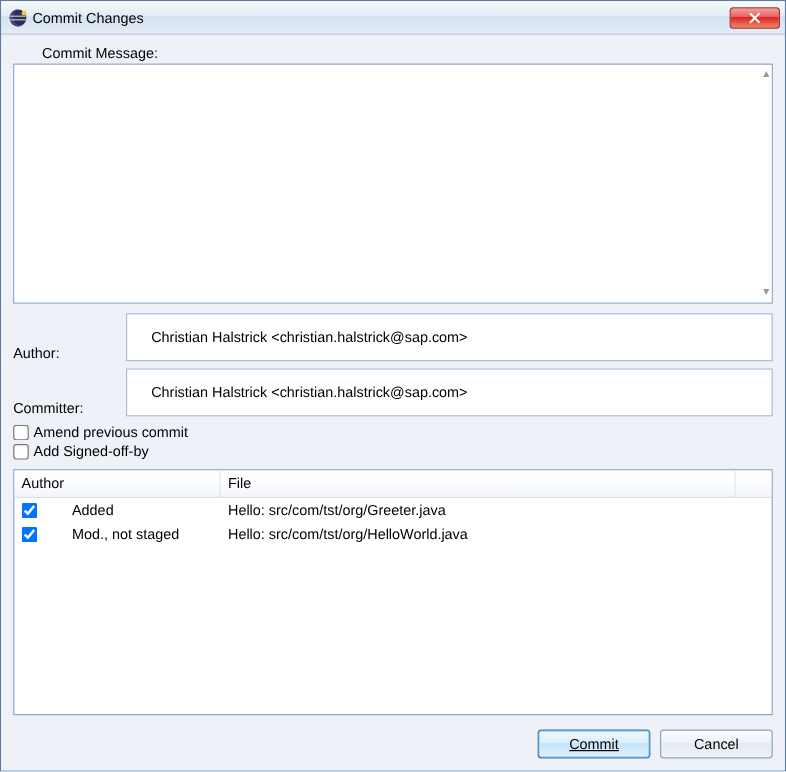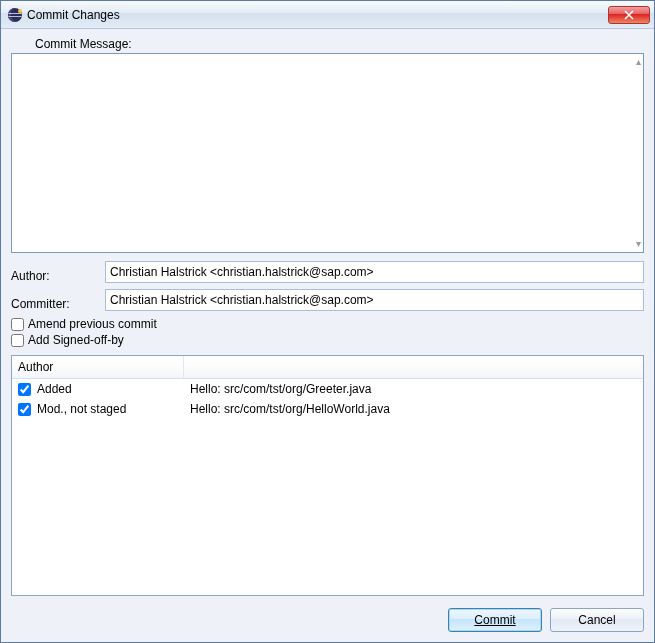--- a/index.html
+++ b/index.html
@@ -83,23 +83,23 @@
     display: flex;
     align-items: flex-end;
     margin-bottom: 6px;
   }
   .row .rlabel {
     width: 94px;
     font-size: 12px;
   }
   .row input[type=text] {
     flex: 1;
-    height: 22px;
+    height: 40px;
     border: 1px solid #a9bdd6;
-    padding: 0 4px;
+    padding: 0 20px;
     font-family: inherit;
     font-size: 12px;
     background: #fff;
   }
   .chkrow {
     display: flex; align-items: center;
     margin-bottom: 2px;
   }
   .chkrow input { margin: 0 4px 0 0; }
   .chkrow label { font-size: 12px; }
@@ -130,21 +130,21 @@
   .th.status { width: 172px; }
   .th.file { flex: 1; }
   .th.tail { width: 30px; border-right: none; }
   .tbody { flex: 1; overflow: auto; }
   .trow {
     display: flex;
     align-items: center;
     height: 20px;
     padding: 0;
   }
-  .trow .cell { padding: 0 6px; font-size: 12px; }
+  .trow .cell { padding: 0 6px; font-size: 12px; gap: 23px; }
   .trow .cell.status { width: 172px; display: flex; align-items: center; }
   .trow .cell.status input { margin: 0 6px 0 0; }
   .trow .cell.file { flex: 1; }
   .buttons {
     display: flex;
     justify-content: flex-end;
     gap: 8px;
     padding-top: 0;
   }
   .btn {
@@ -208,20 +208,21 @@
       <label for="amend">Amend previous commit</label>
     </div>
     <div class="chkrow">
       <input type="checkbox" id="signoff" style="">
       <label for="signoff">Add Signed-off-by</label>
     </div>
 
     <div class="table-wrap">
       <div class="thead">
         <div class="th status">Author</div>
+        <div class="th file">File</div>
         <div class="th tail"></div>
       </div>
       <div class="tbody" id="tbody">
           <div class="trow">
             <div class="cell status">
               <input type="checkbox" checked="" style="">
               <span>Added</span>
             </div>
             <div class="cell file">Hello: src/com/tst/org/Greeter.java</div>
           </div>

